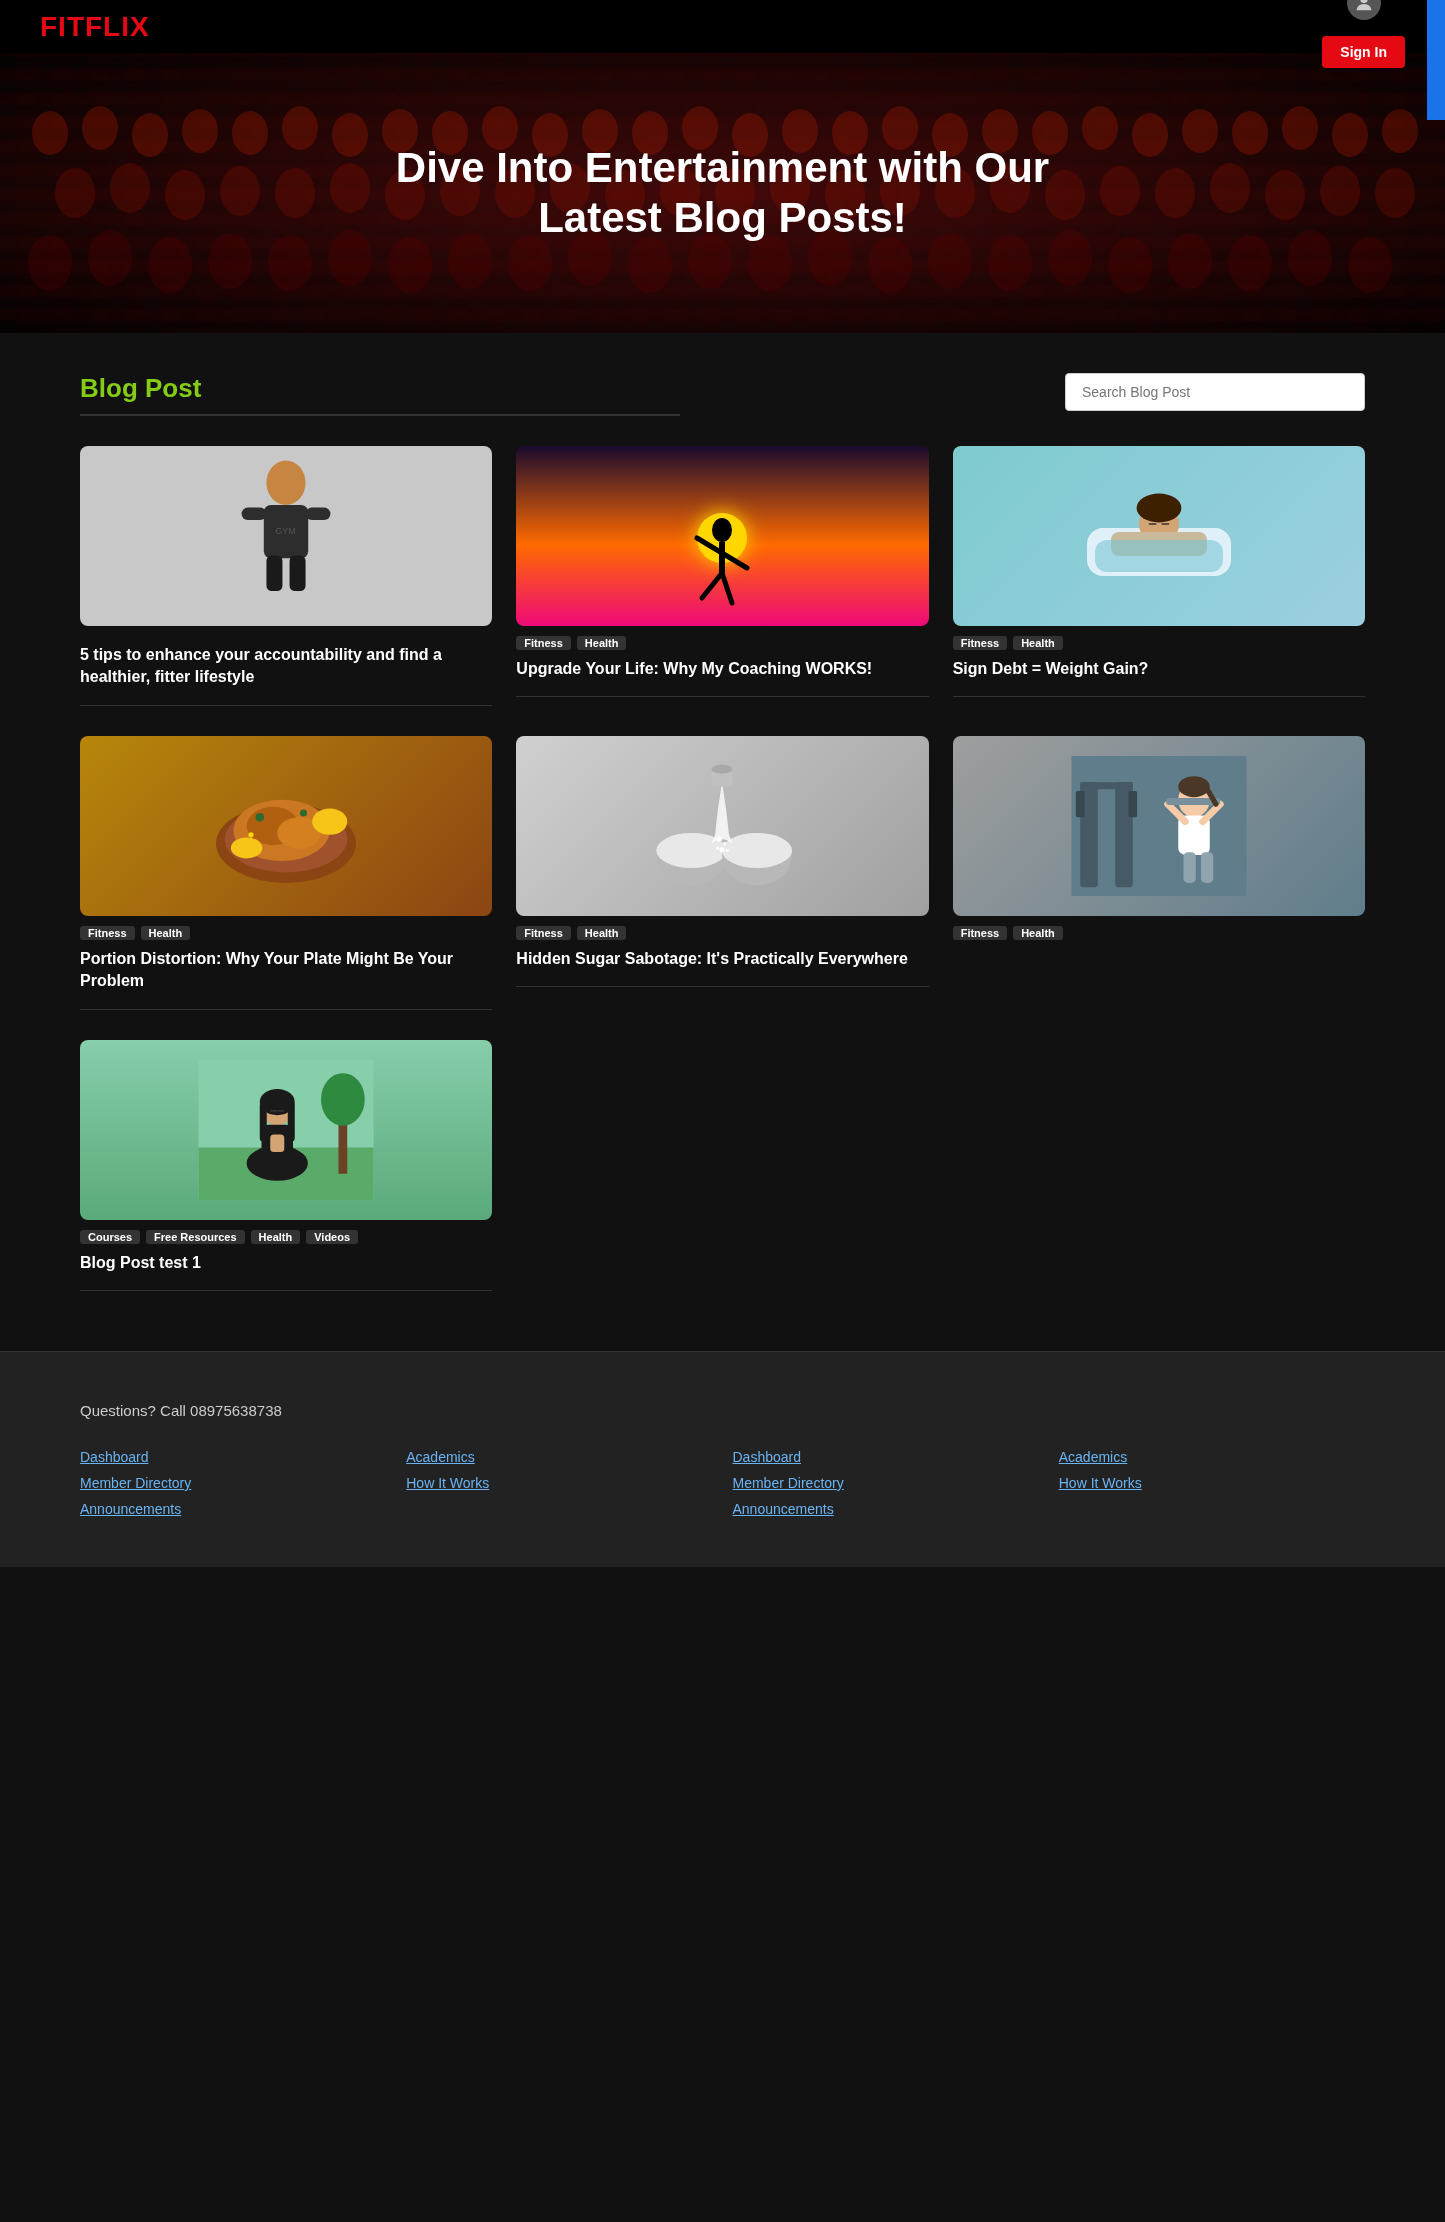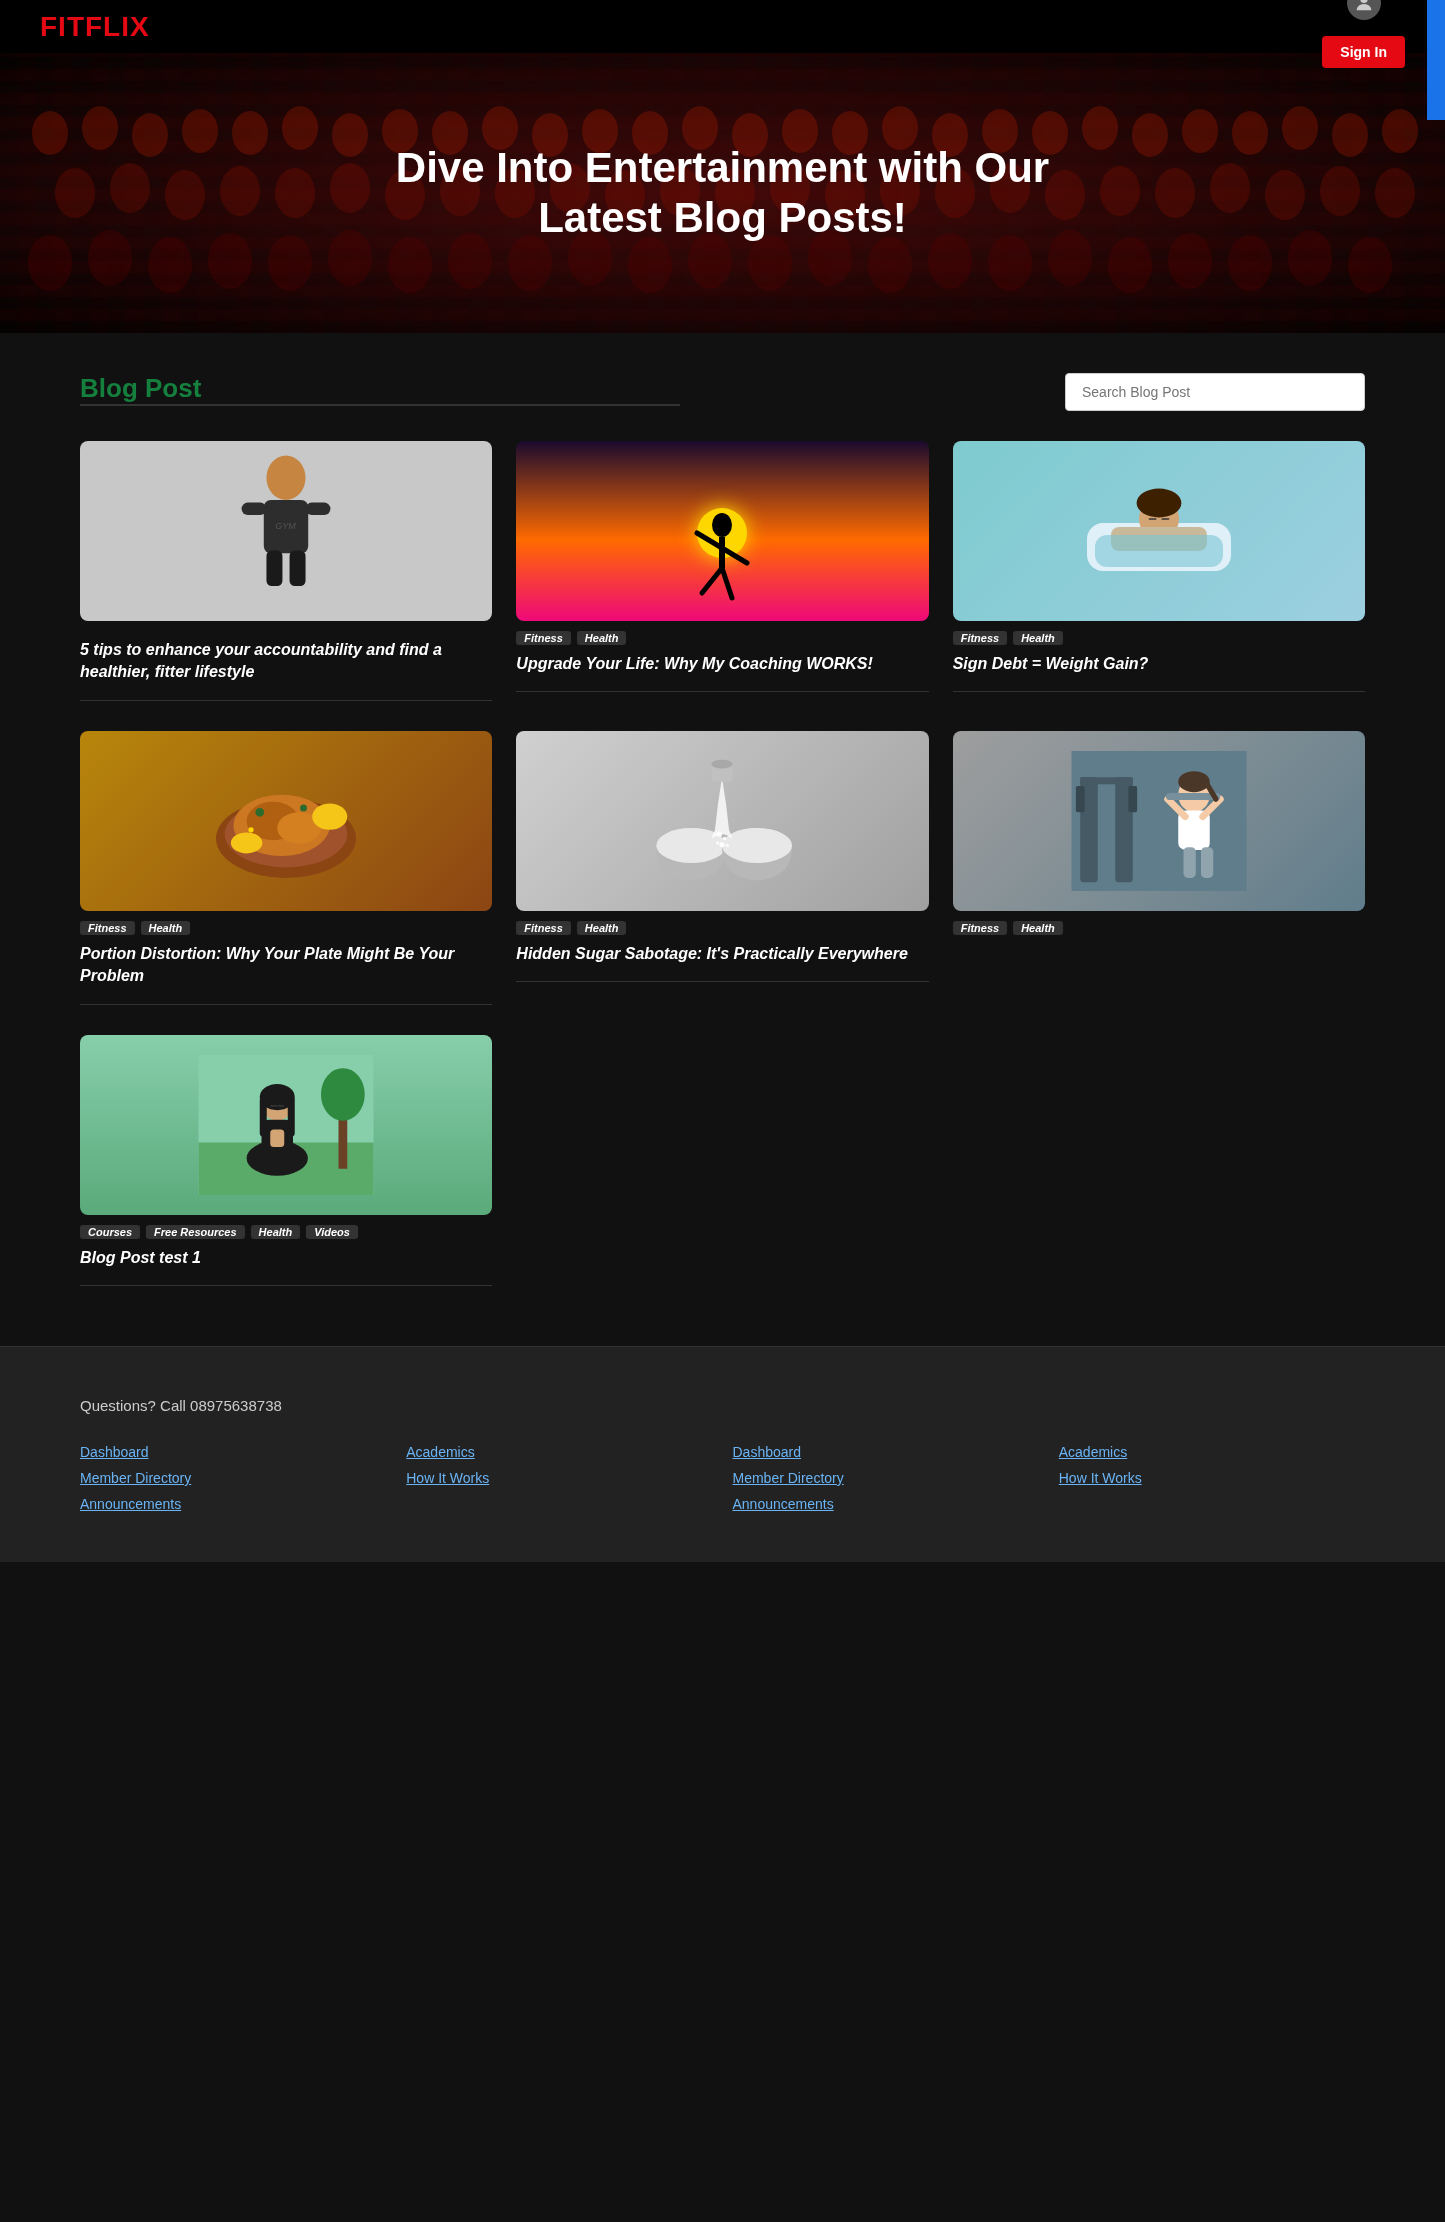--- a/index.html
+++ b/index.html
@@ -123,21 +123,22 @@
       align-items: flex-start;
       justify-content: space-between;
       margin-bottom: 30px;
     }
     .blog-title-section {
       flex: 1;
     }
     .blog-title {
       font-size: 26px;
       font-weight: bold;
-      color: #15803d;
+      color: #84cc16;
+      padding-bottom: 10px;
       border-bottom: 2px solid #333;
       width: 100%;
       max-width: 600px;
     }
     .search-box {
       width: 300px;
       padding: 10px 16px;
       background: #fff;
       border: 1px solid #ccc;
       border-radius: 4px;
@@ -148,21 +149,20 @@
 
     
     .blog-grid {
       display: grid;
       grid-template-columns: repeat(3, 1fr);
       gap: 30px 24px;
       margin-bottom: 30px;
     }
     .blog-card {
       cursor: pointer;
-      font-style: italic;
     }
     .blog-card-image {
       width: 100%;
       height: 180px;
       border-radius: 8px;
       overflow: hidden;
       margin-bottom: 10px;
     }
     .tags {
       display: flex;

